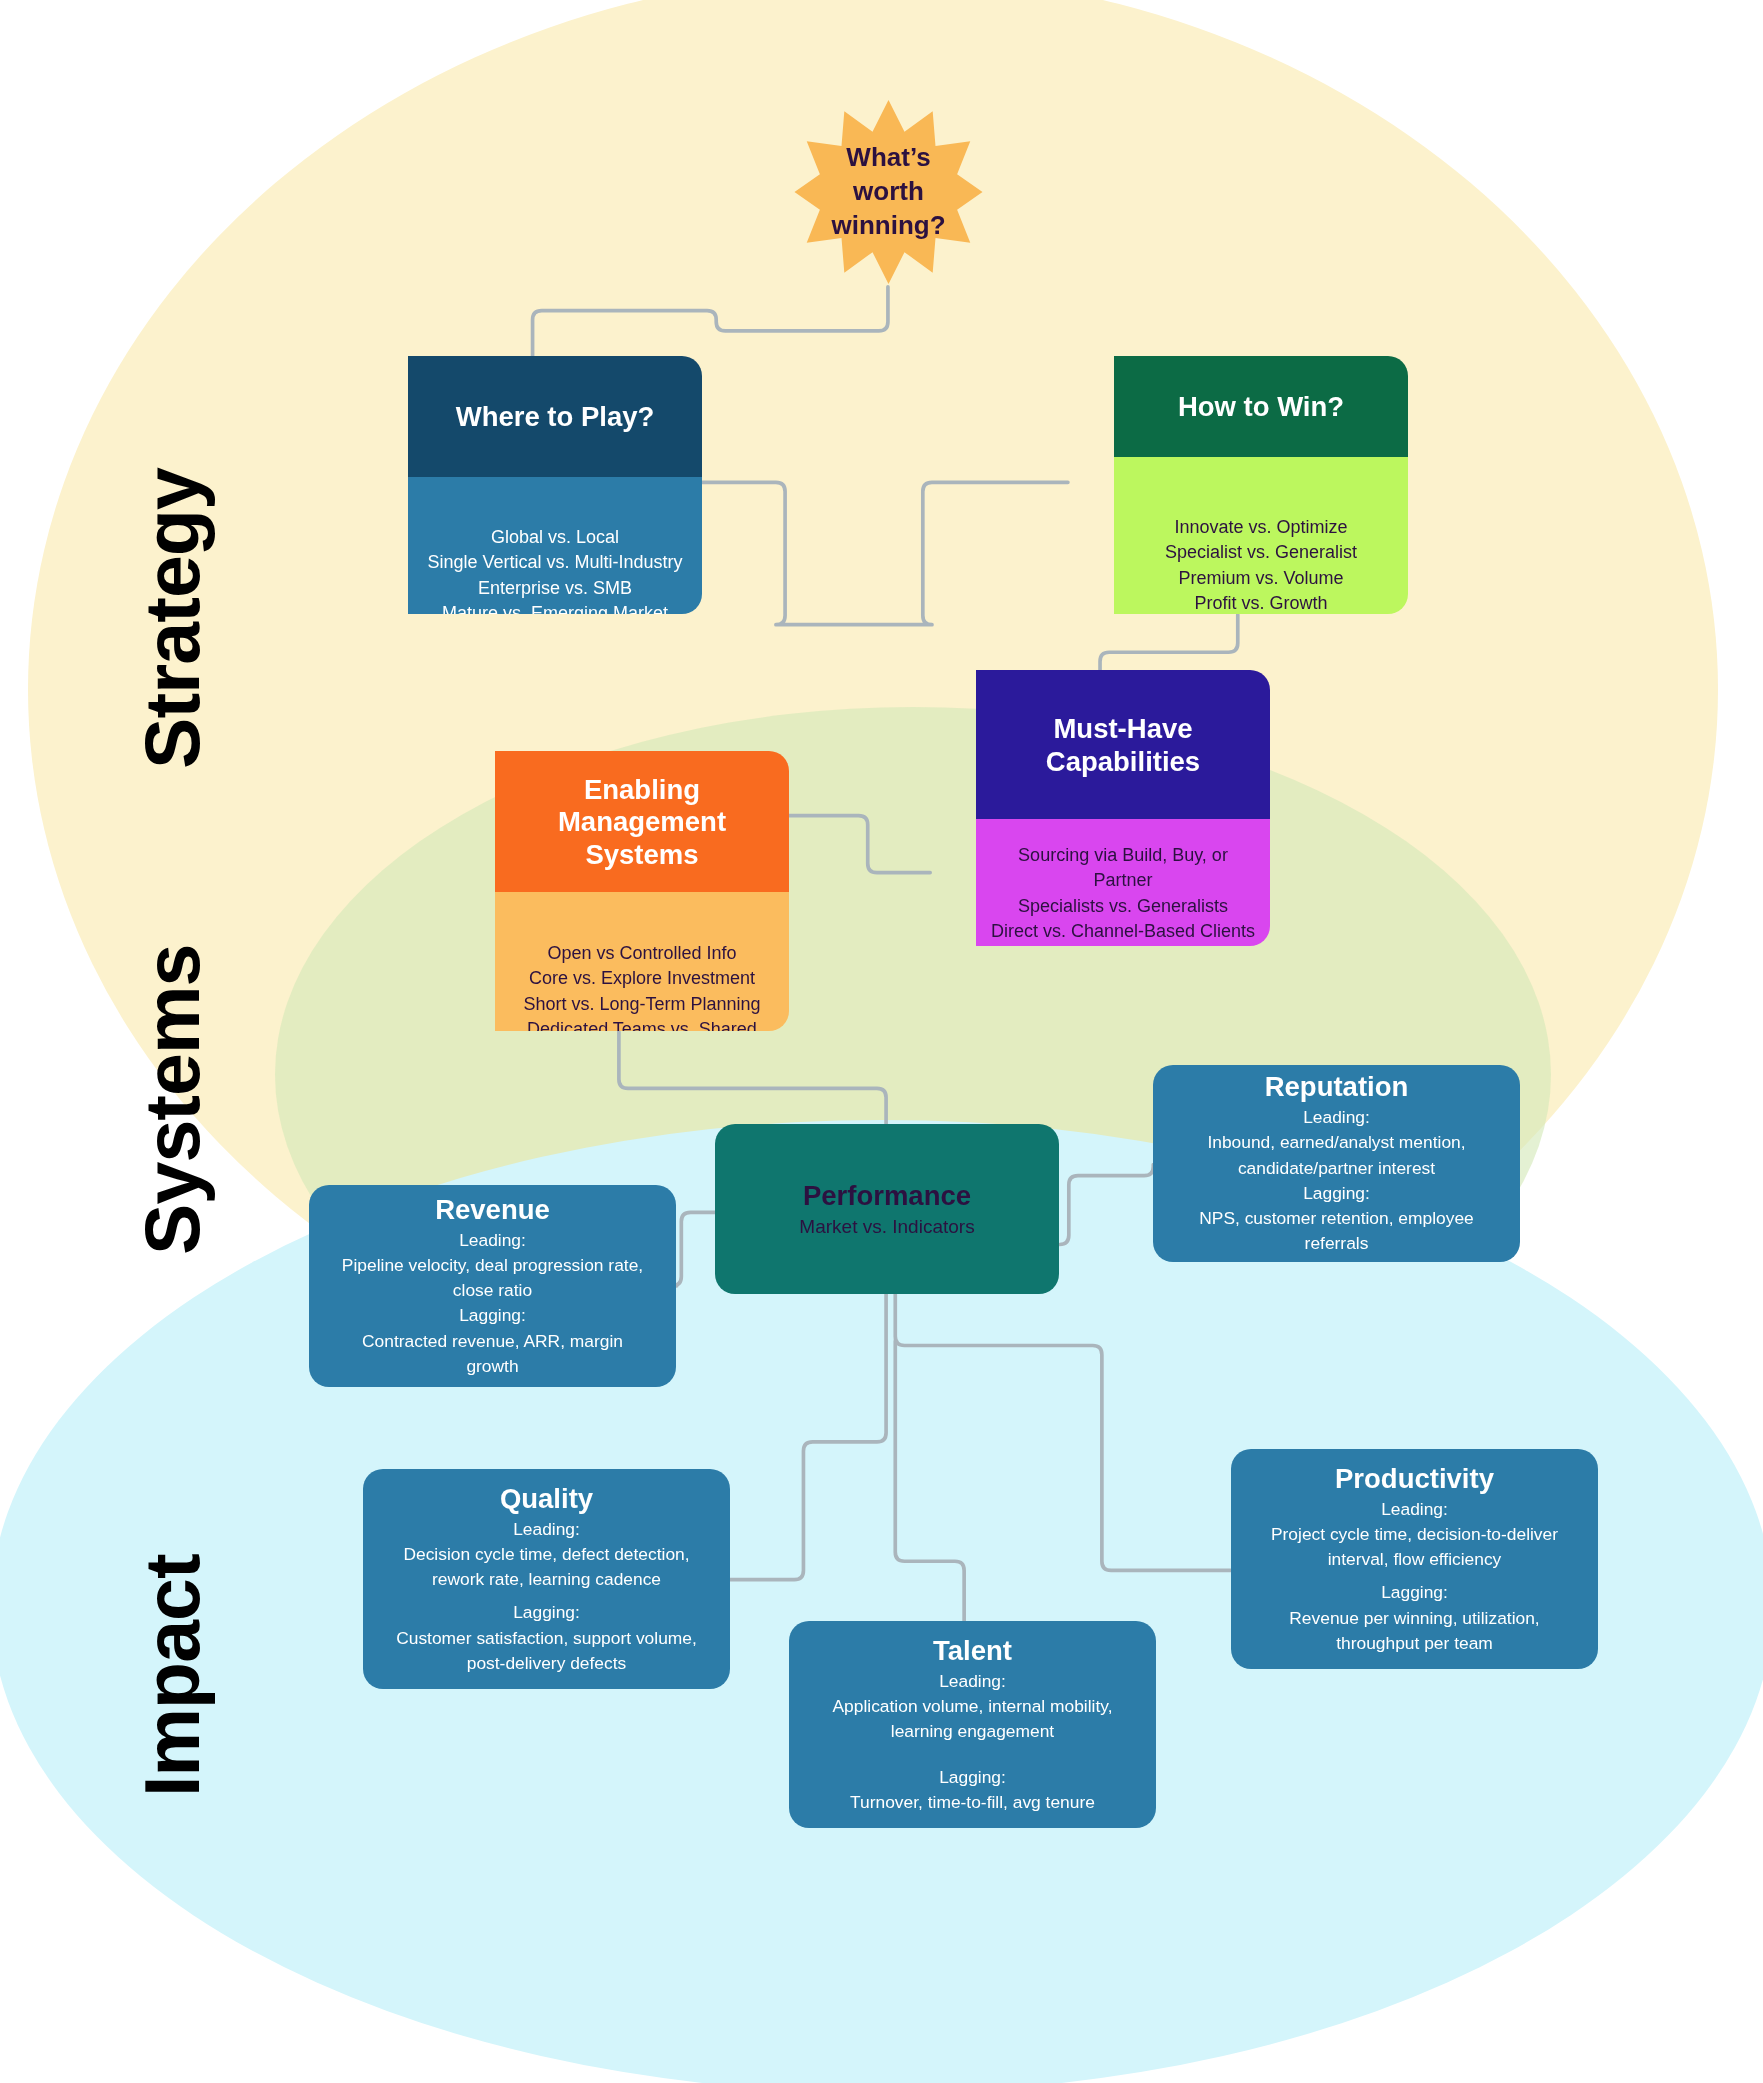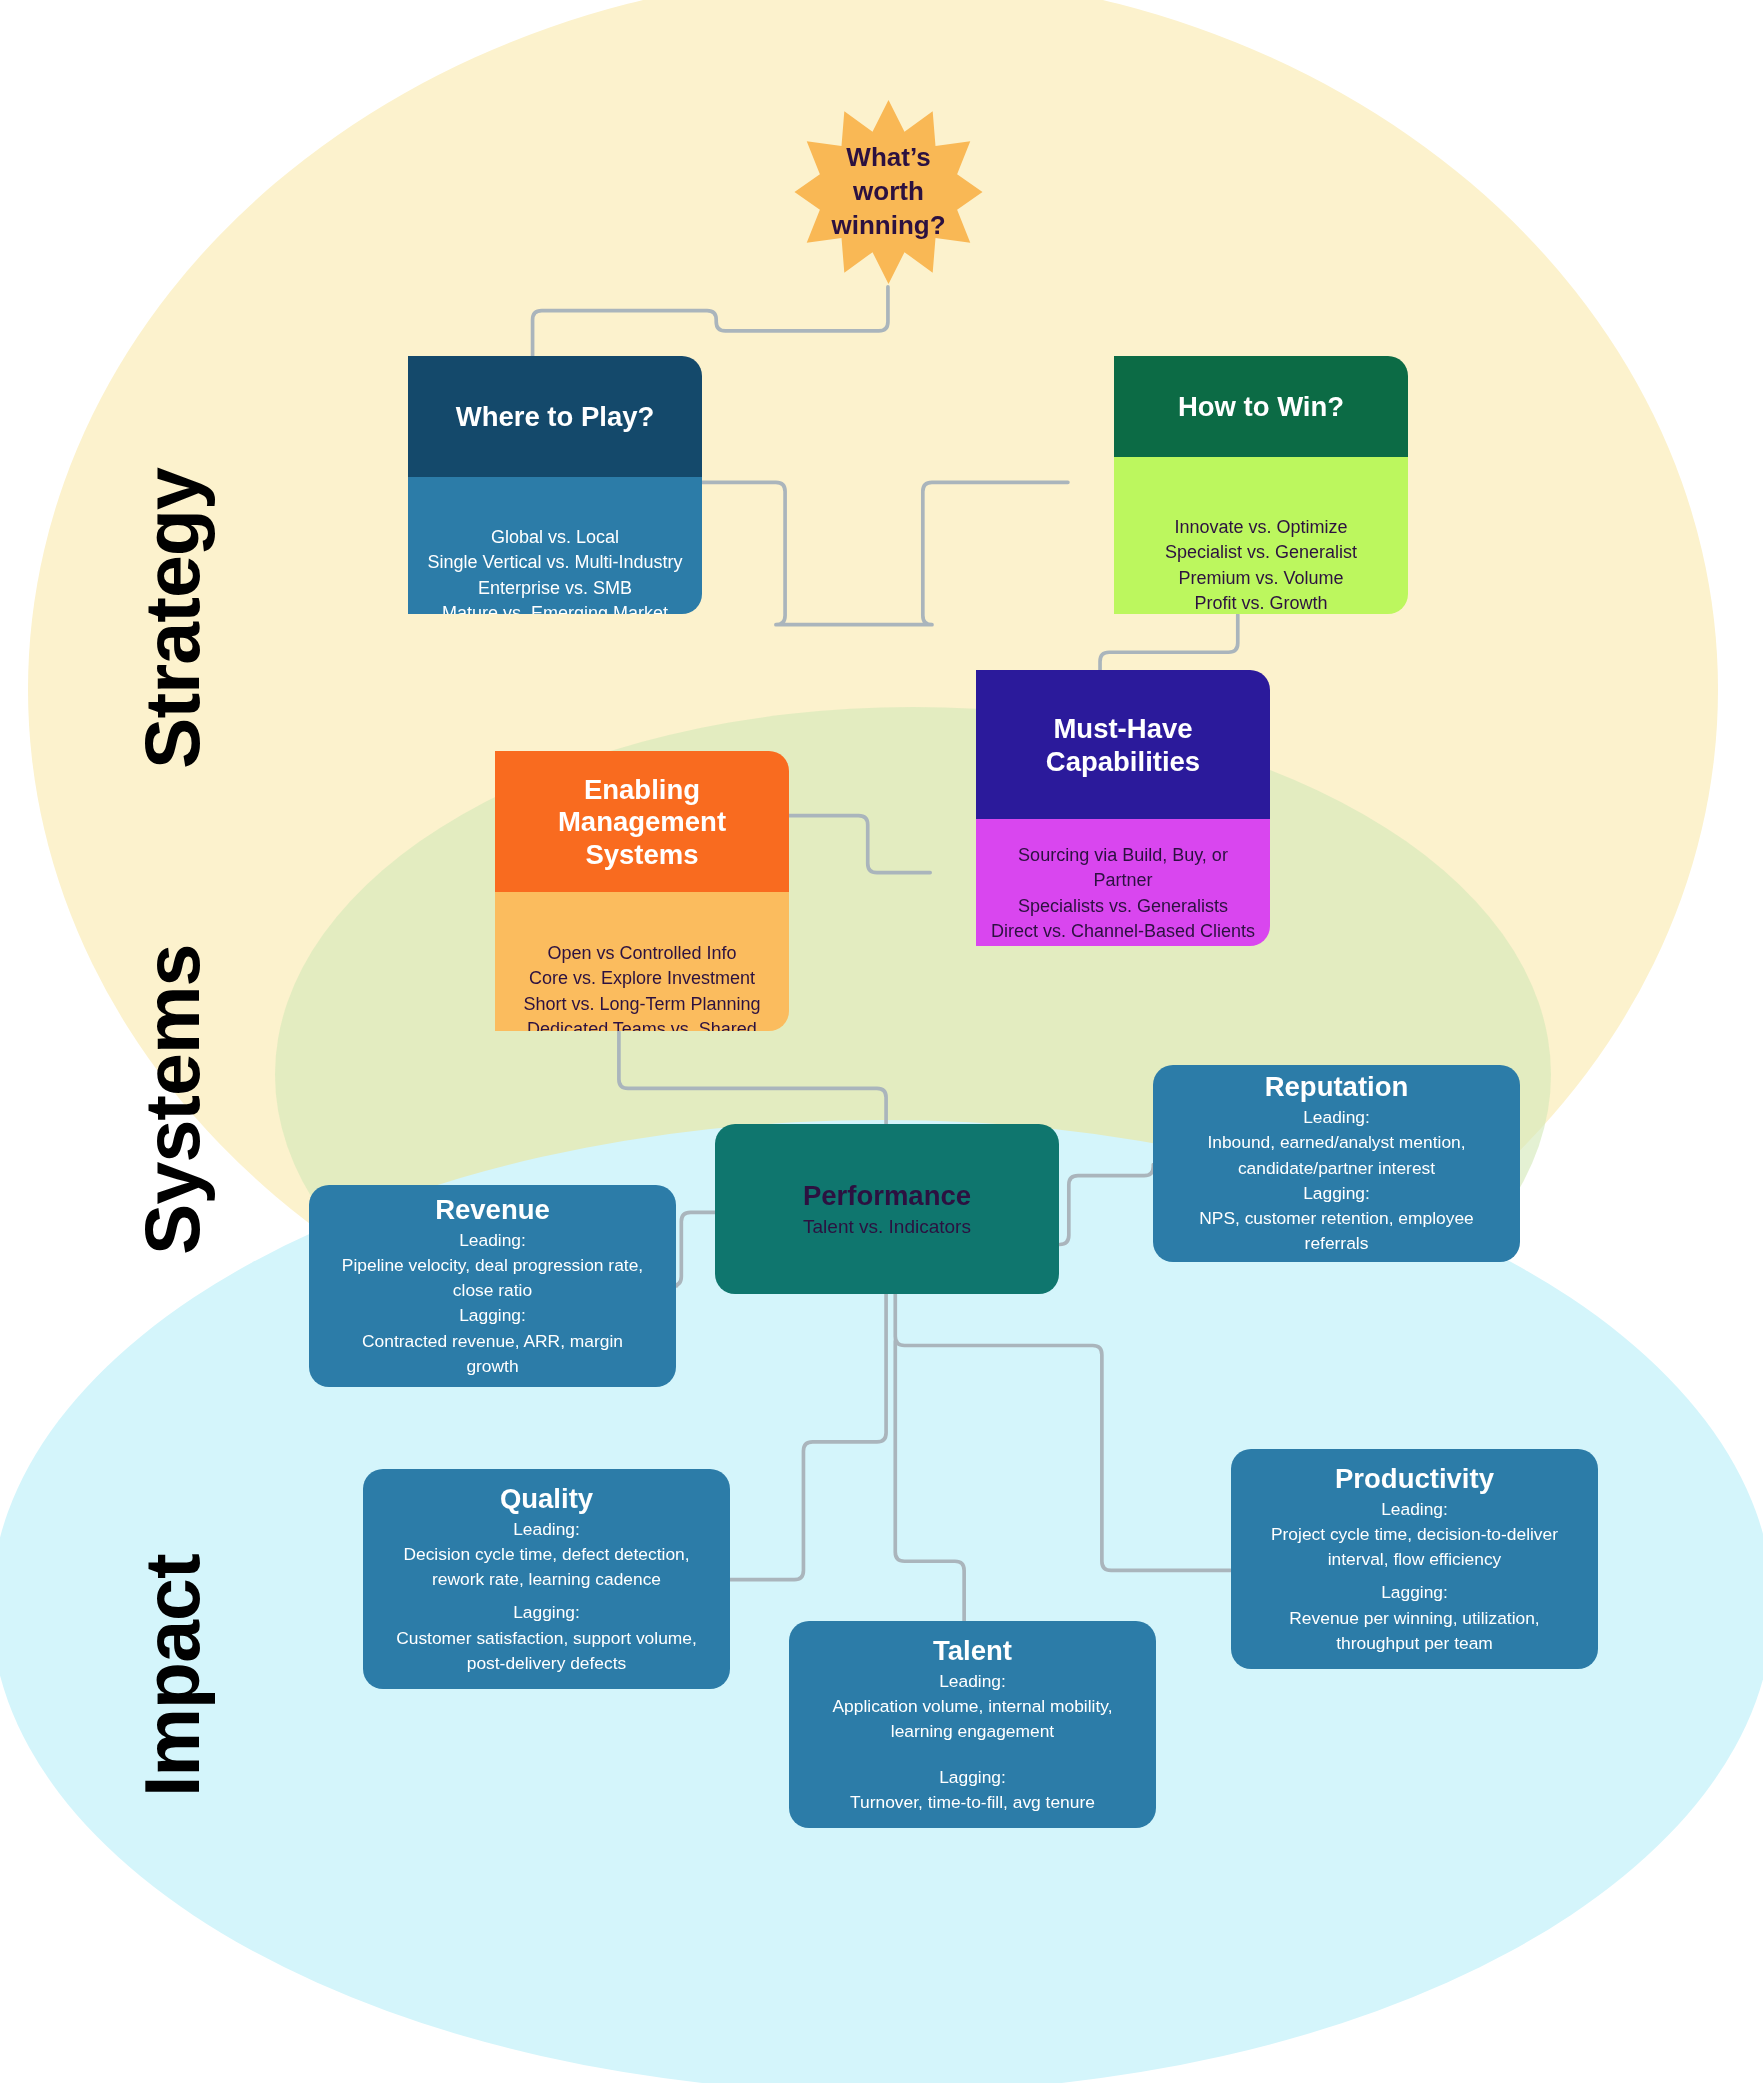--- a/index.html
+++ b/index.html
@@ -159,21 +159,21 @@
     <div class="bd">
       <div>Open vs Controlled Info</div>
       <div>Core vs. Explore Investment</div>
       <div>Short vs. Long-Term Planning</div>
       <div>Dedicated Teams vs. Shared</div>
     </div>
   </div>
 
   <div class="node flat" id="n-performance">
     <div class="t">Performance</div>
-    <div class="sub">Talent vs. Indicators</div>
+    <div class="sub">Market vs. Indicators</div>
   </div>
 
   <div class="node flat metric" id="n-revenue">
     <div class="t">Revenue</div>
     <div class="lbl">Leading:</div>
     <div class="txt">Pipeline velocity, deal progression rate, close ratio</div>
     <div class="gap"></div>
     <div class="lbl">Lagging:</div>
     <div class="txt">Contracted revenue, ARR, margin growth</div>
   </div>

